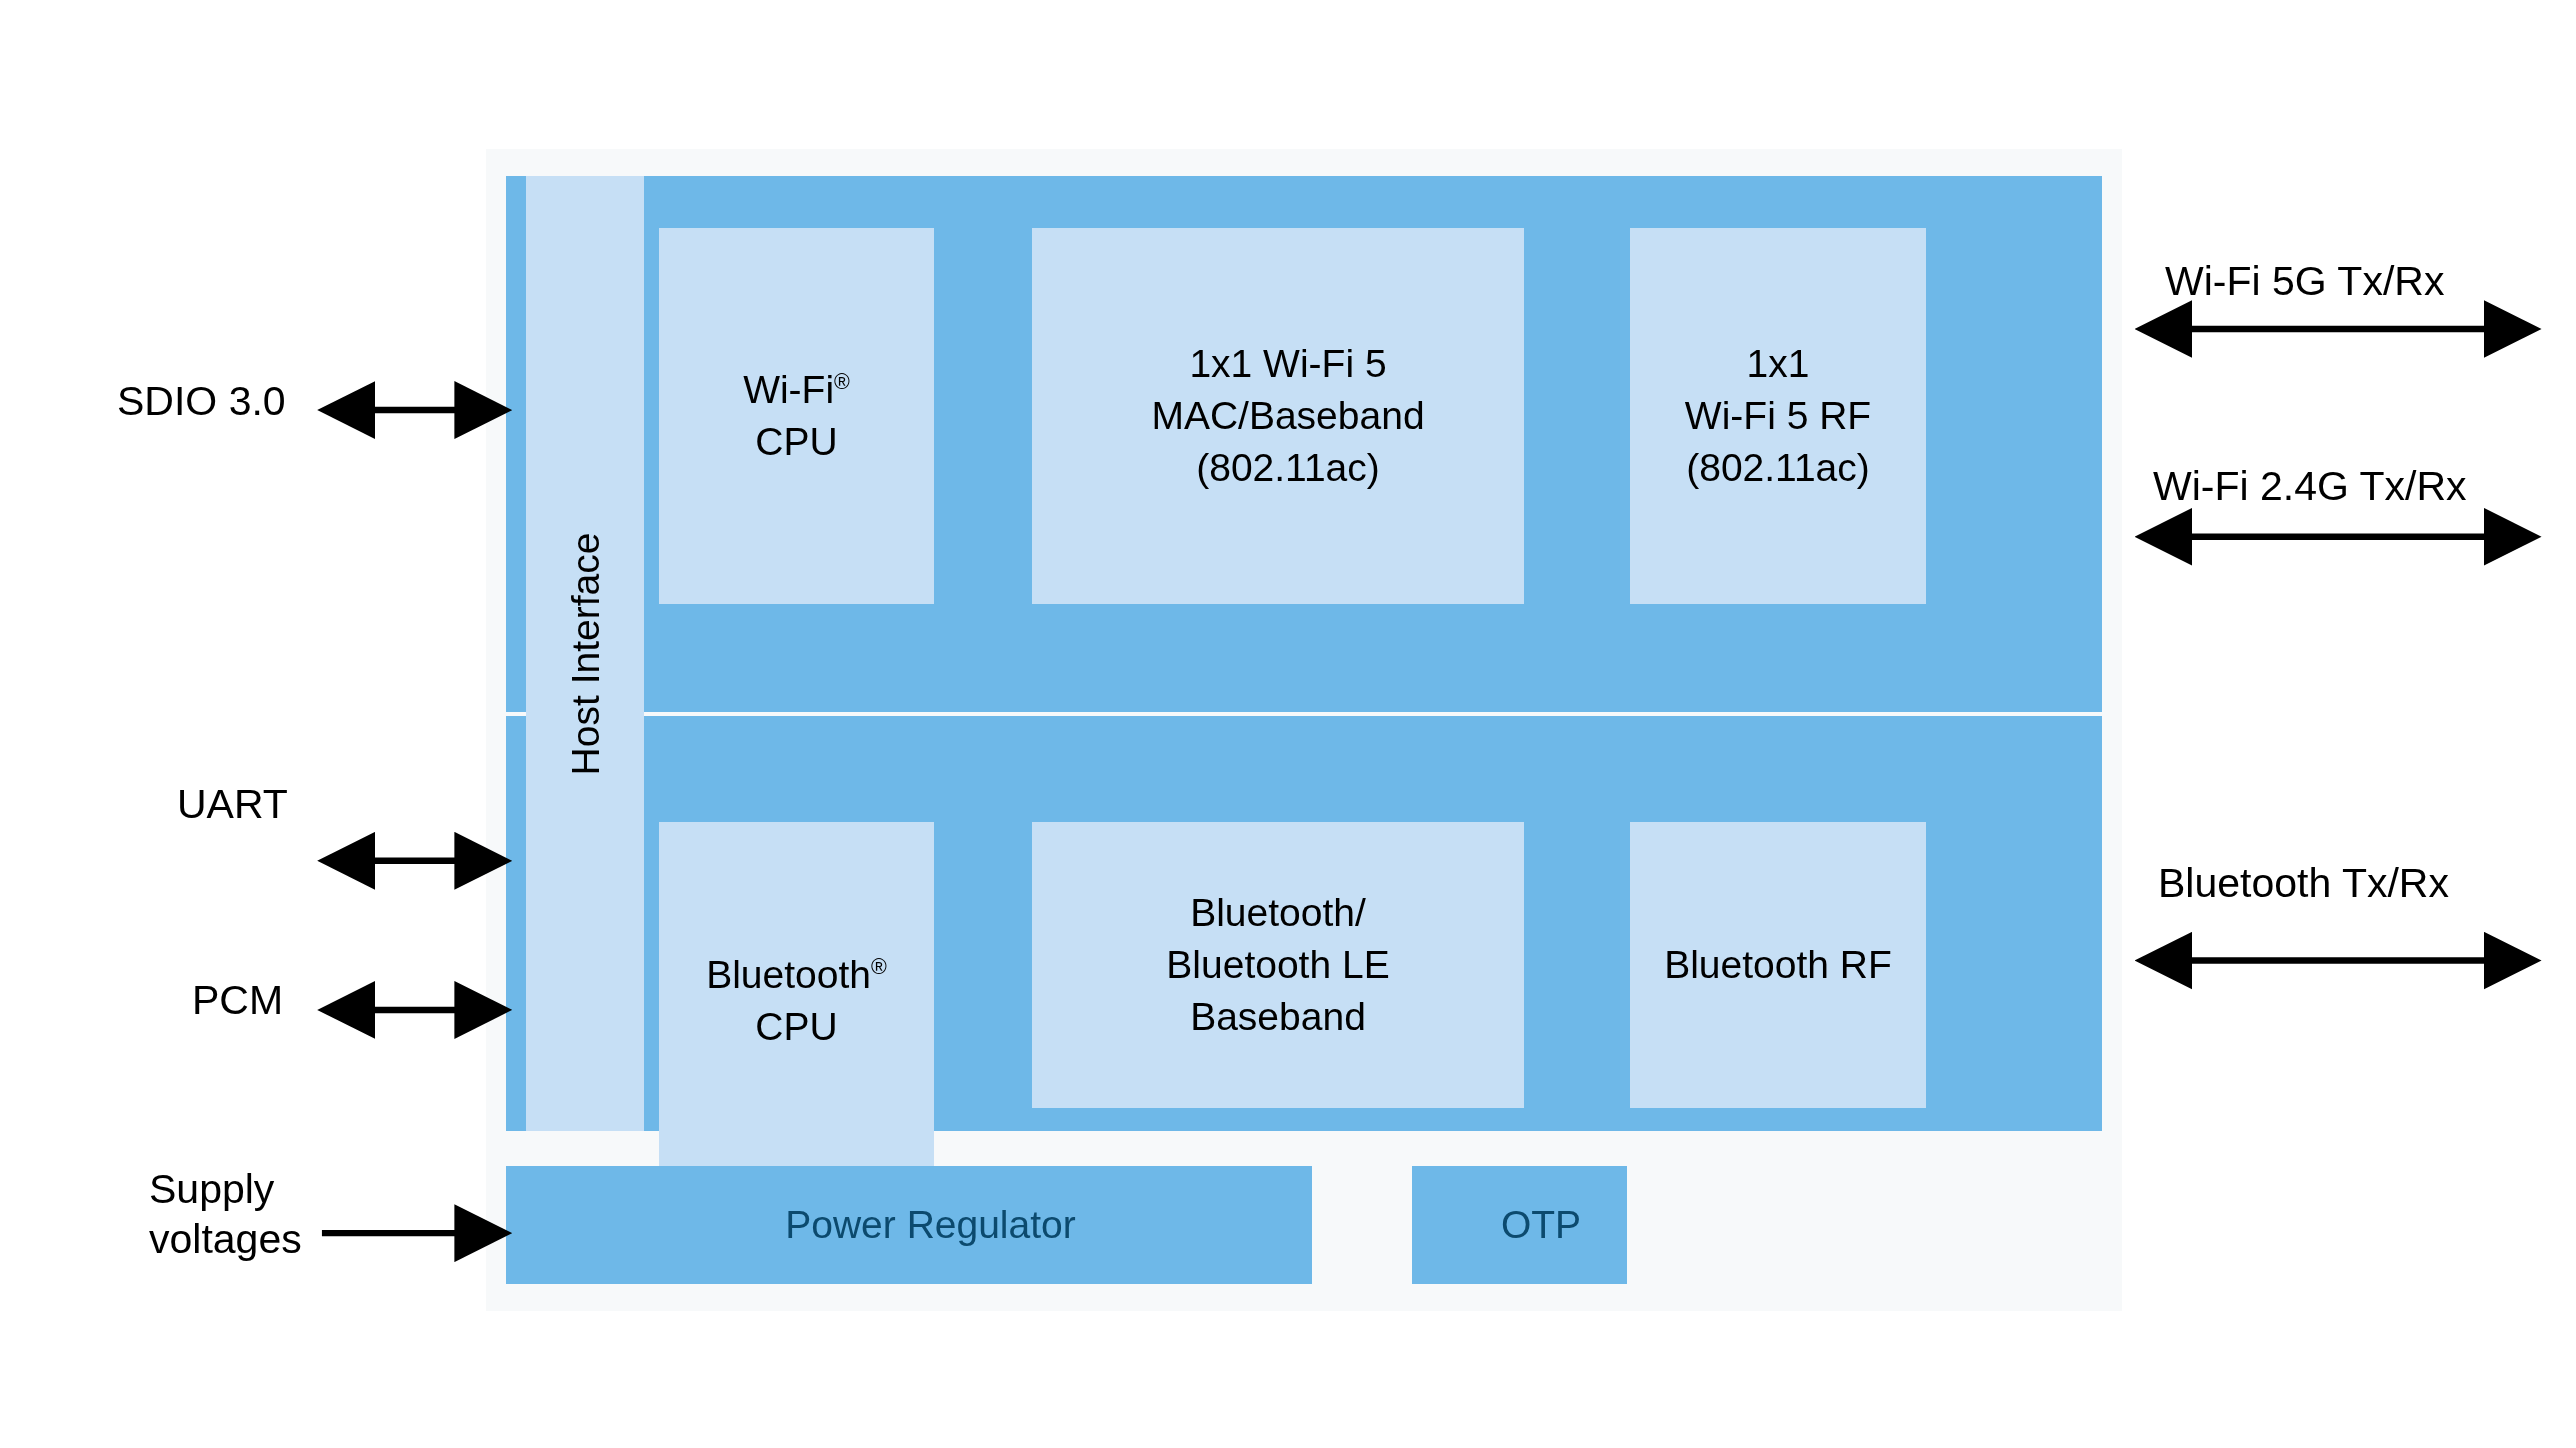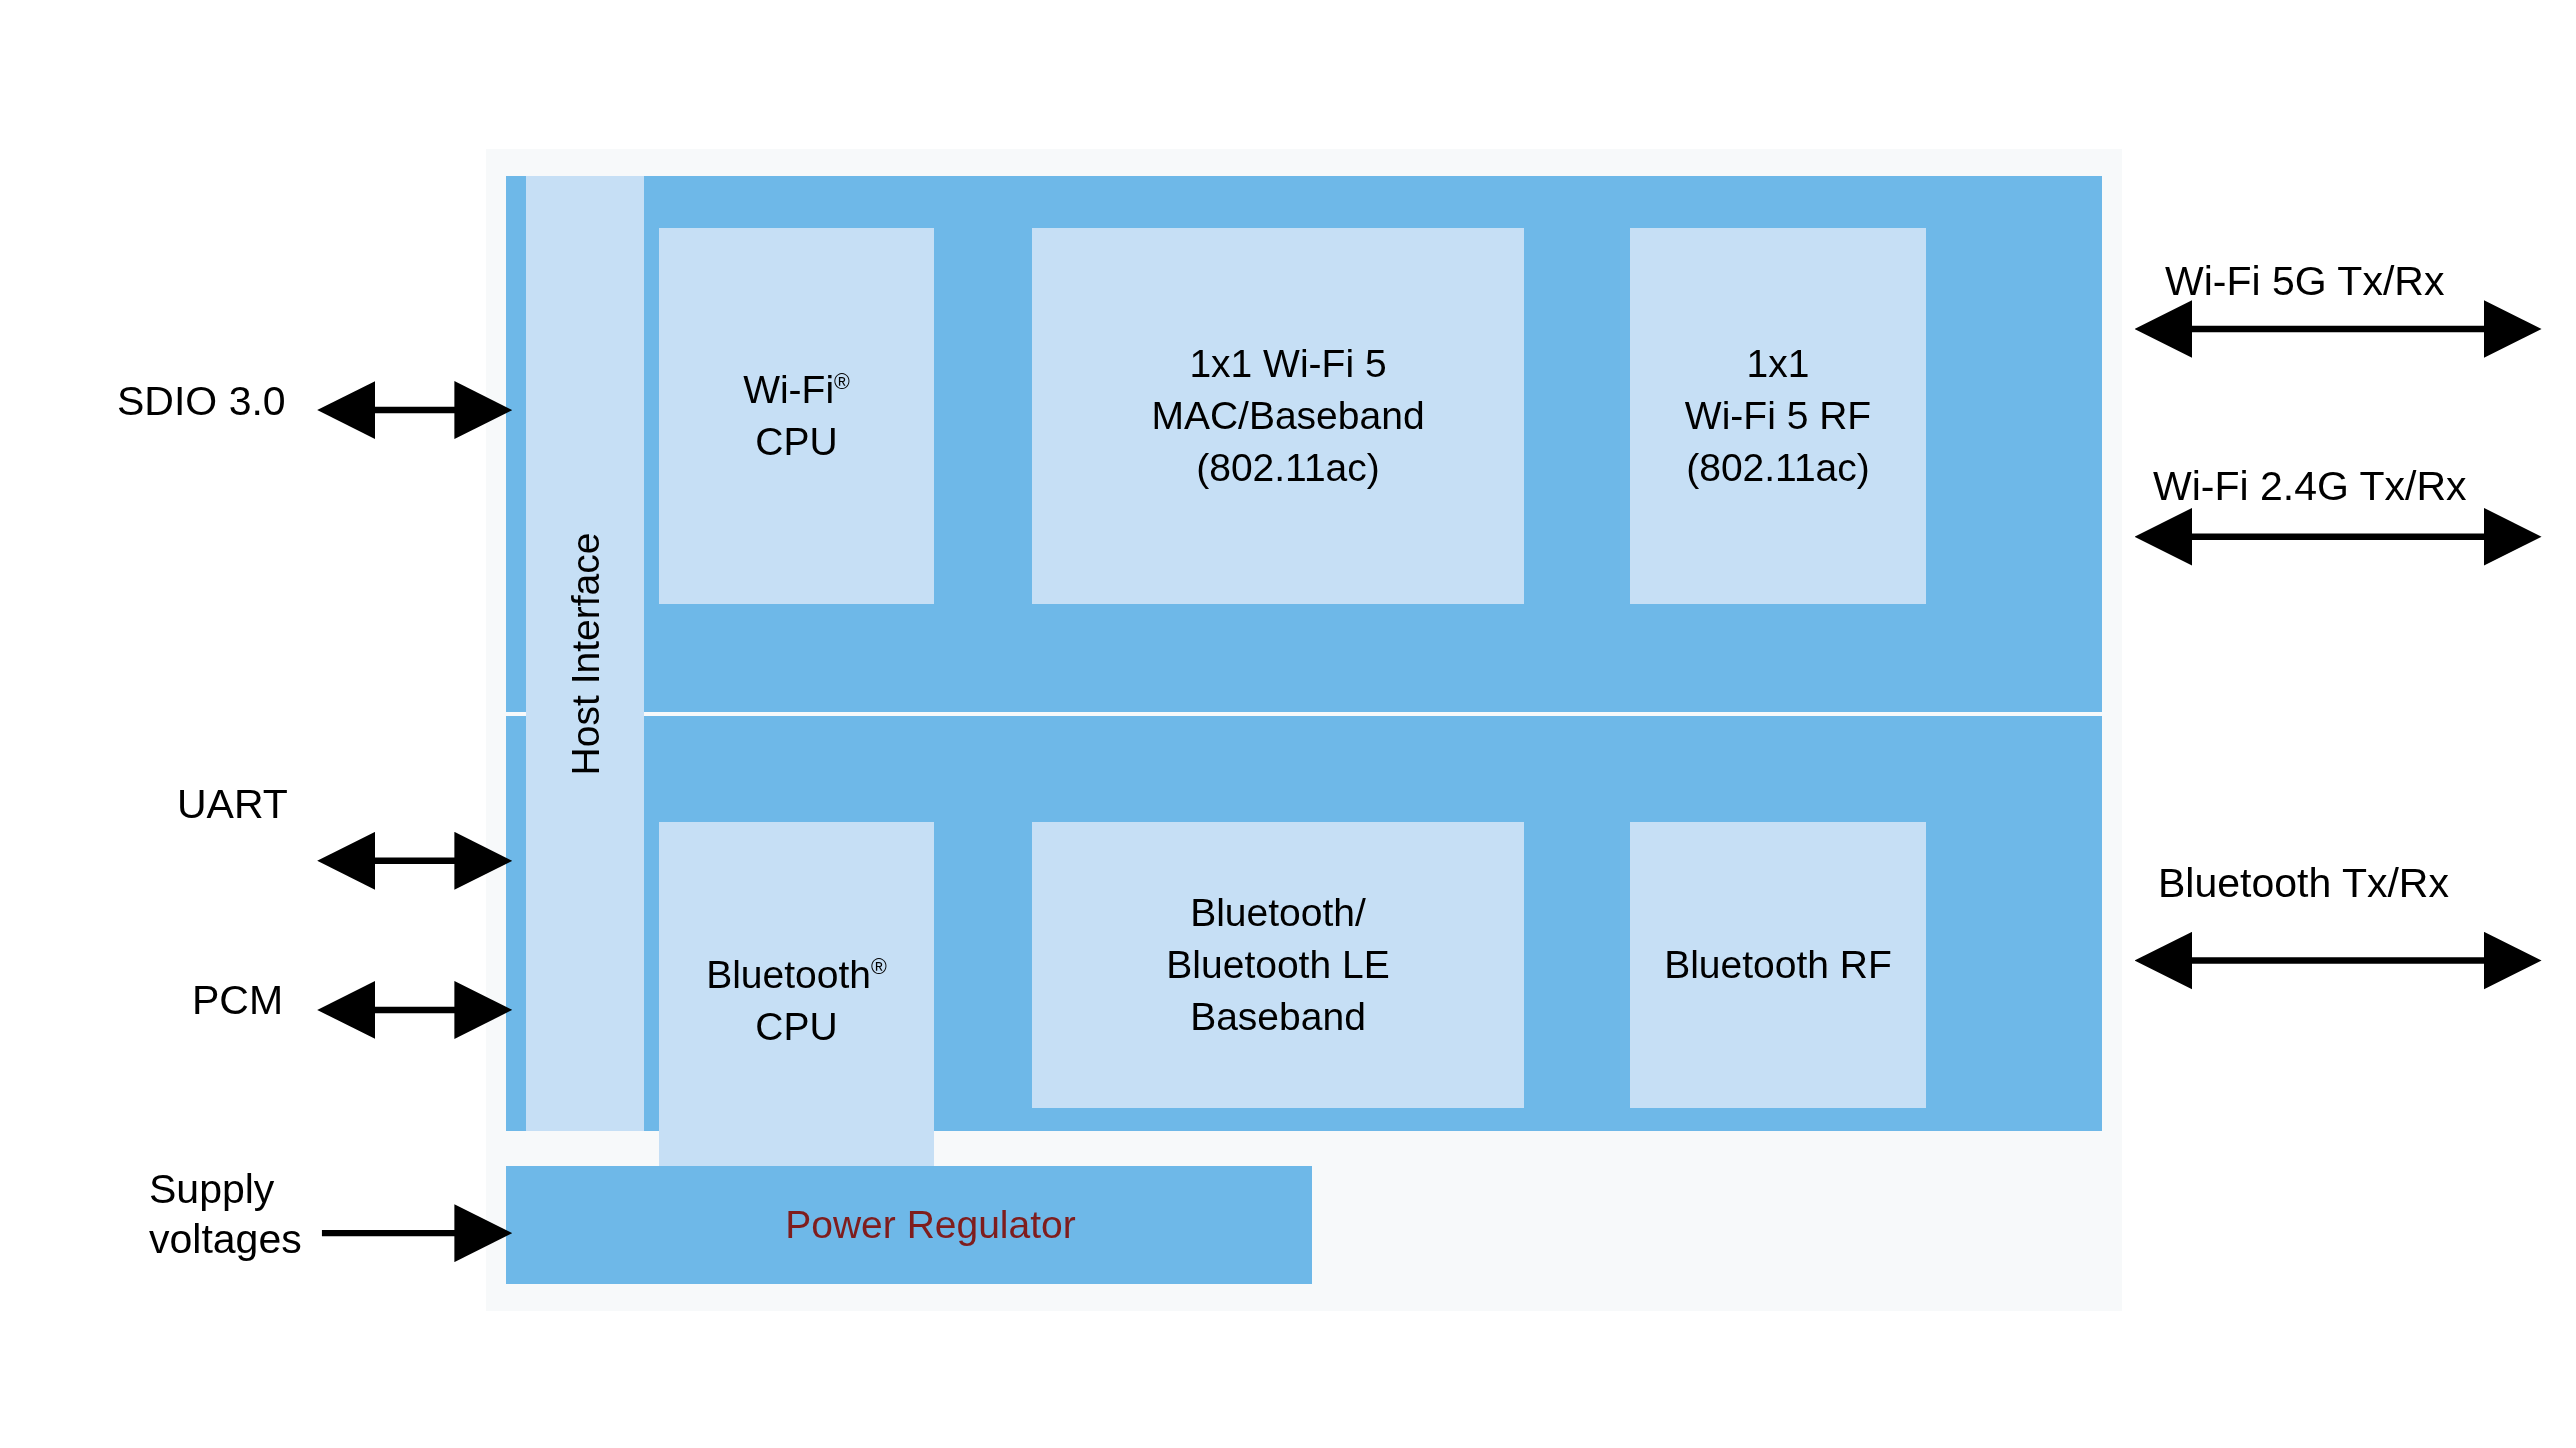--- a/index.html
+++ b/index.html
@@ -93,21 +93,21 @@
   #bt-rf-block          { left: 1144px; top: 106px; width: 296px;  height: 286px; }
 
   
   .bottom-block {
     position: absolute;
     background: #6eb8e8;
     display: flex;
     align-items: center;
     justify-content: center;
     text-align: center;
-    color: #7f1d1d;
+    color: #0c4a6e;
     font-size: 39px;
     box-sizing: border-box;
     padding-left: 43px;
   }
   #power-regulator-block { left: 20px;   top: 1017px; width: 806px; height: 118px; }
   #otp-block             { left: 926px; top: 1017px; width: 215px;  height: 118px; }
   #coexistence-block     { left: 1239px; top: 1017px; width: 377px;  height: 118px; }
 
   
   .ext-label {
@@ -193,20 +193,23 @@
 
       <div class="sub-block" id="bt-rf-block">
         <span>Bluetooth RF</span>
       </div>
     </div>
 
     <div class="bottom-block" id="power-regulator-block">
       <span>Power Regulator</span>
     </div>
 
+    <div class="bottom-block" id="otp-block">
+      <span>OTP</span>
+    </div>
 
 
   </div>
 
   <div class="ext-label" id="label-sdio">SDIO 3.0</div>
 
   <div class="ext-label" id="label-uart">UART</div>
 
   <div class="ext-label" id="label-pcm">PCM</div>
 

